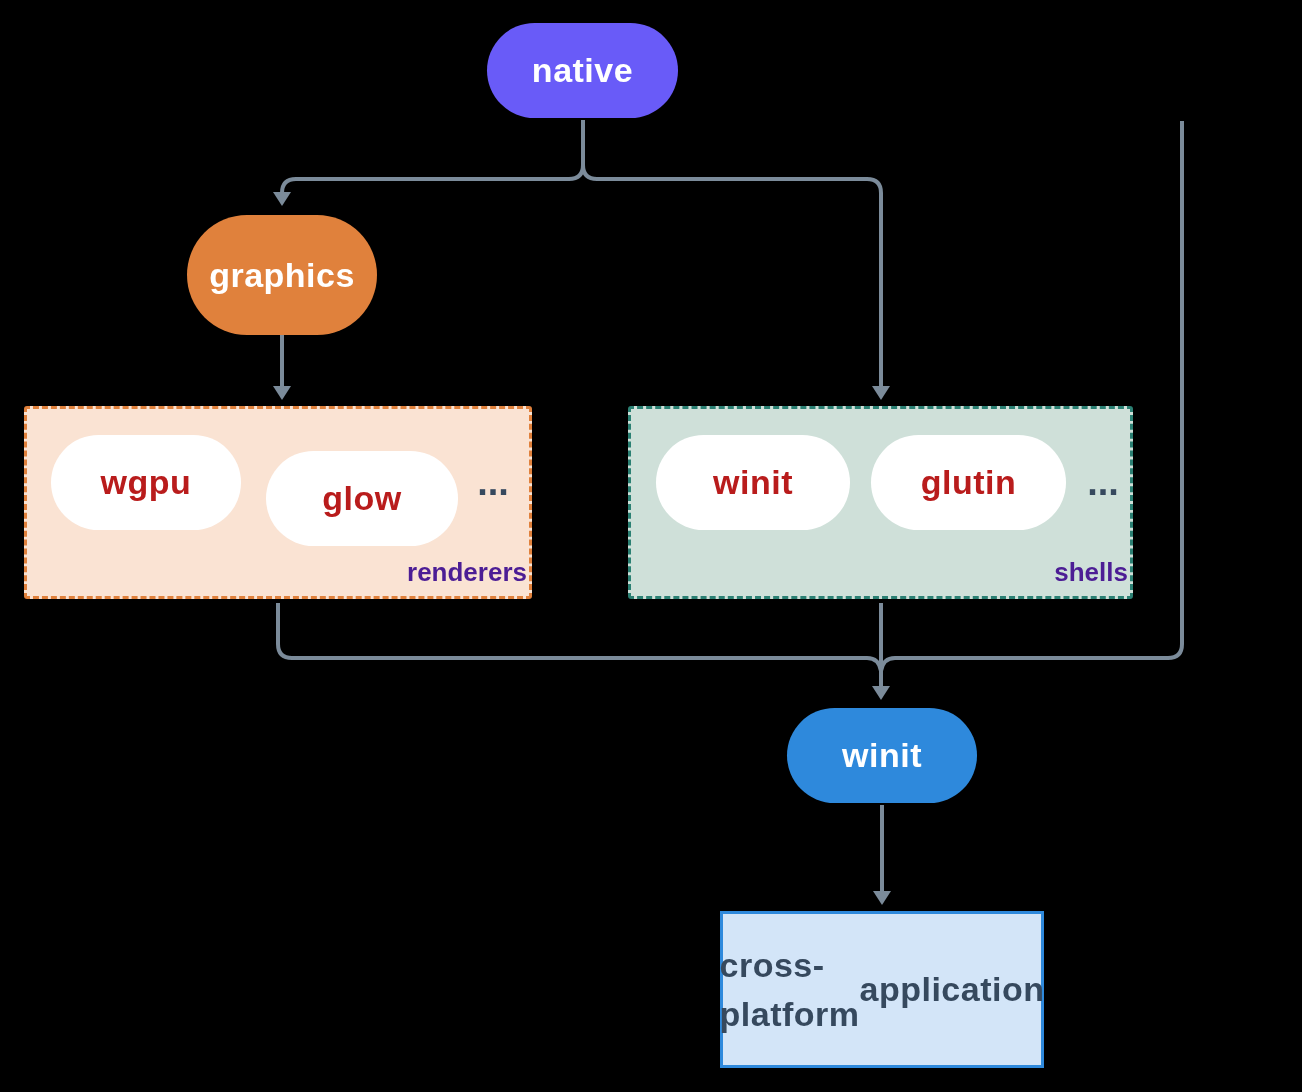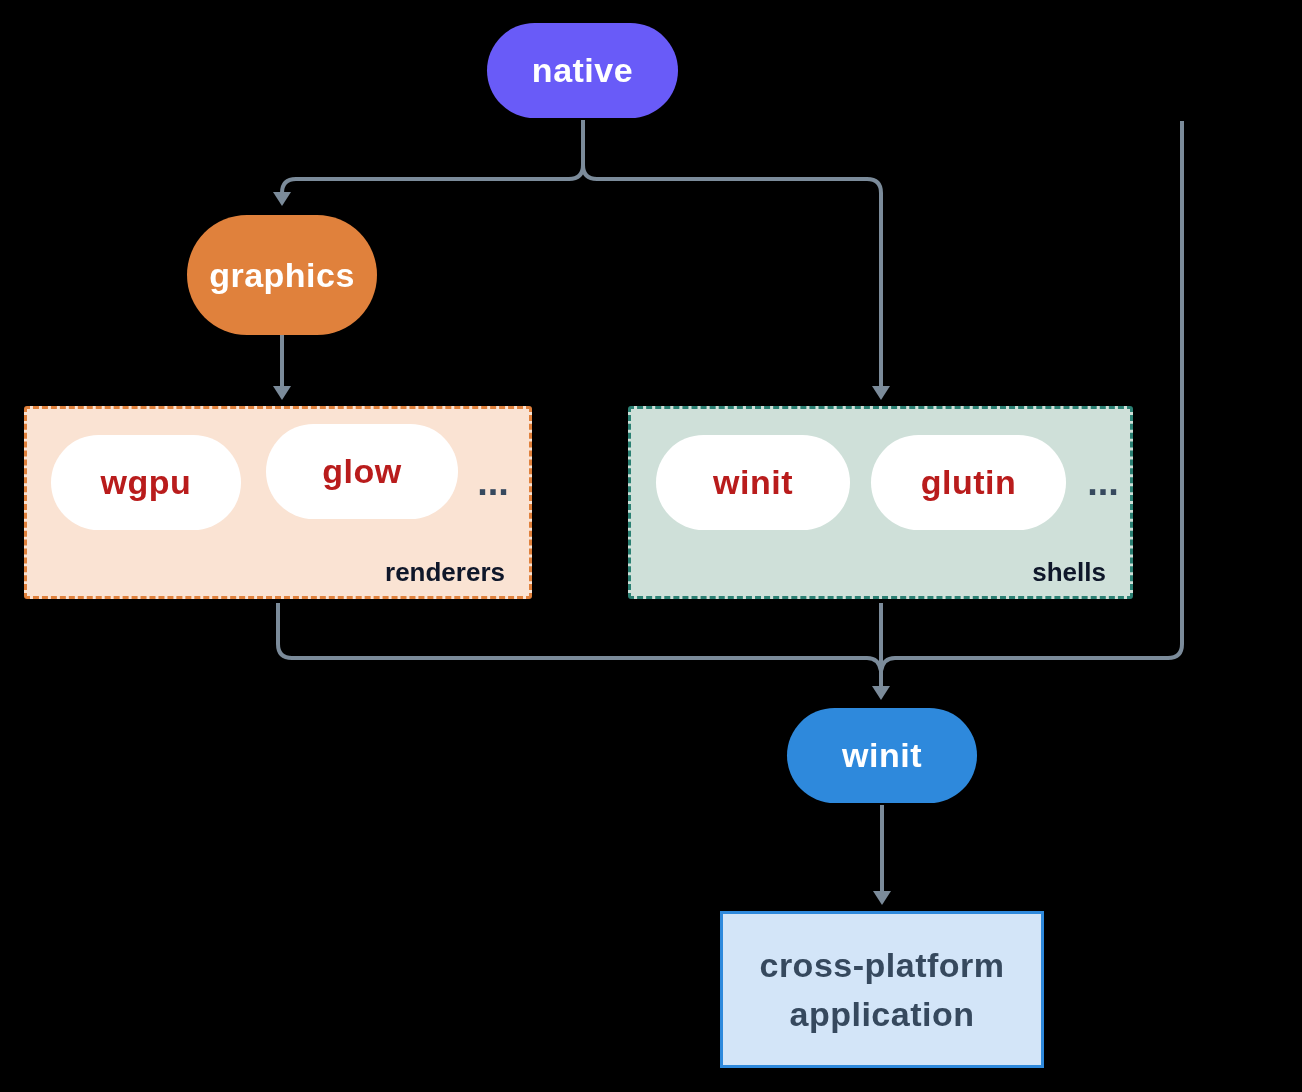--- a/index.html
+++ b/index.html
@@ -65,36 +65,36 @@
     height: 95px;
     width: 60px;
     display: flex;
     align-items: center;
     justify-content: center;
     font-size: 38px;
     color: #36495e;
   }
   .group .group-label {
     position: absolute;
-    right: 24px;
+    right: 2px;
     bottom: 8px;
     font-size: 26px;
-    color: #0f172a;
+    color: #4c1d95;
   }
   .appbox {
     position: absolute;
     left: 720px;
     top: 911px;
     width: 324px;
     height: 157px;
     box-sizing: border-box;
     background: #d3e5f8;
     border: 3px solid #2e89dc;
     display: flex;
-    flex-direction: column;
+    flex-direction: row;
     align-items: center;
     justify-content: center;
     color: #36495e;
     font-size: 34px;
     line-height: 49px;
     letter-spacing: 0.5px;
   }
 </style>
 </head>
 <body>
@@ -128,21 +128,21 @@
 
 
   <div class="pill orange" style="left:187px;top:215px;width:190px;height:120px">
     <span>graphics</span>
   </div>
 
   <div class="group renderers" style="left:24px;top:406px;width:508px;height:193px">
     <div class="pill white" style="left:24px;top:26px;width:190px;height:95px">
       <span>wgpu</span>
     </div>
-    <div class="pill white" style="left:239px;top:15px;width:192px;height:95px">
+    <div class="pill white" style="left:239px;top:42px;width:192px;height:95px">
       <span>glow</span>
     </div>
     <div class="ellipsis" style="left:436px">...</div>
     <div class="group-label">renderers</div>
   </div>
 
   <div class="group shells" style="left:628px;top:406px;width:505px;height:193px">
     <div class="pill white" style="left:25px;top:26px;width:194px;height:95px">
       <span>winit</span>
     </div>

